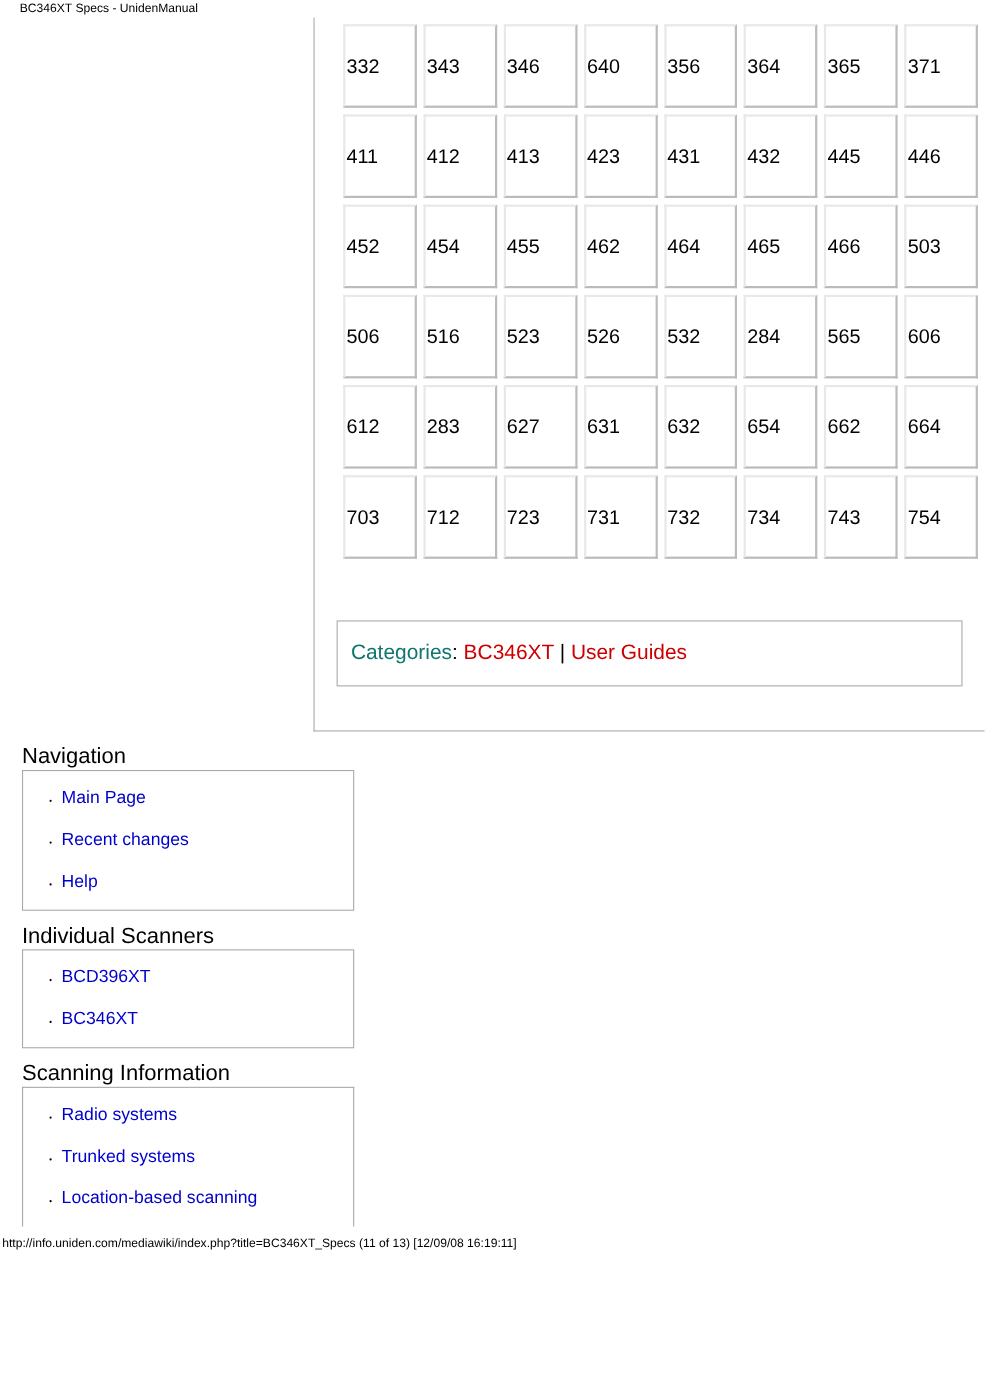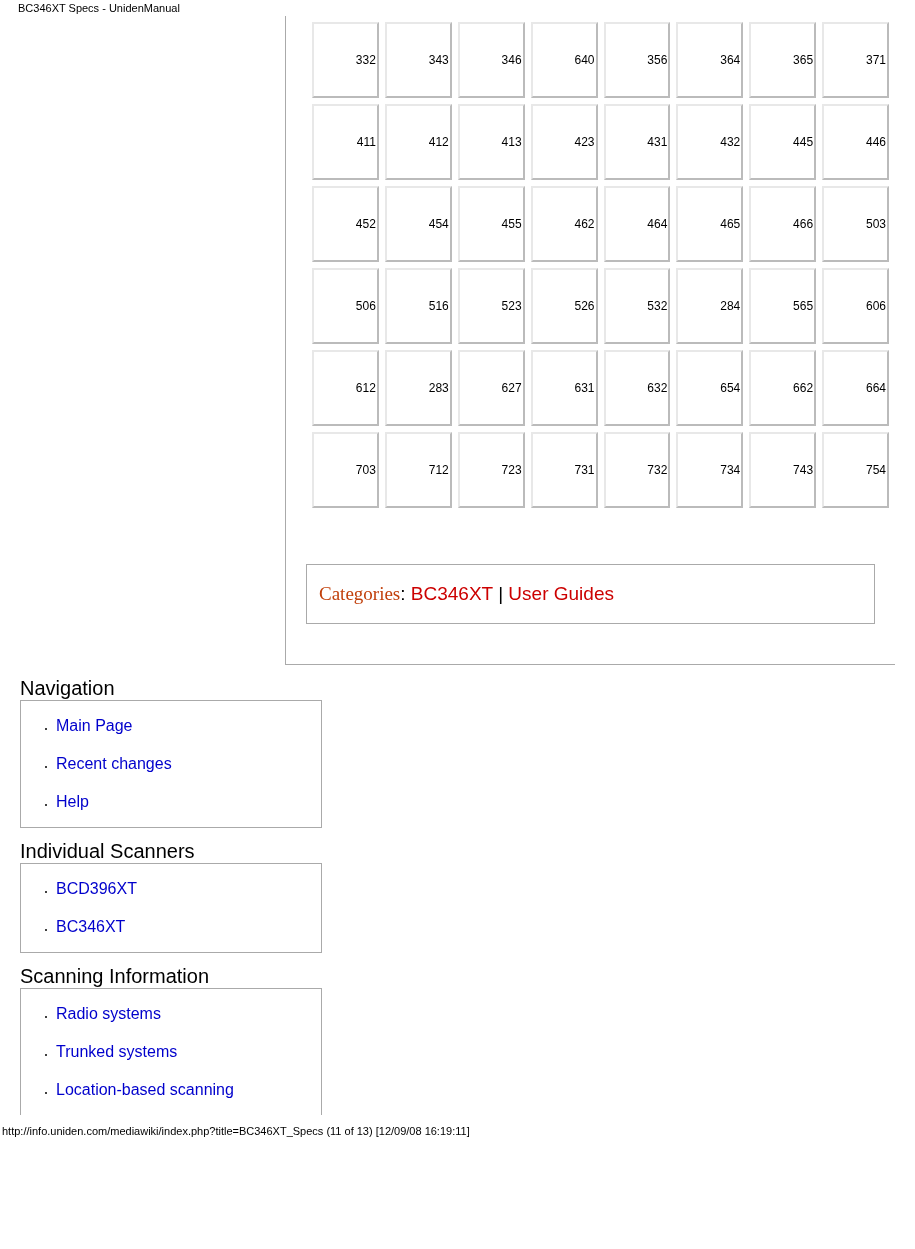--- a/index.html
+++ b/index.html
@@ -34,32 +34,32 @@
     margin-top: 0;
   }
   .data-table td {
     border: 2px solid #d0d0d0;
     border-top-color: #e8e8e8;
     border-left-color: #e8e8e8;
     border-right-color: #bbb;
     border-bottom-color: #bbb;
     width: 62px;
     height: 70px;
-    text-align: right;
+    text-align: left;
     vertical-align: middle;
-    font-size: 12px;
+    font-size: 18px;
     background: #fff;
   }
   .categories-box {
     border: 1px solid #aaa;
     margin: 50px 20px 10px 20px;
     padding: 18px 12px;
     font-size: 19px;
   }
-  .cat-label { color: #c2410c; font-family: Liberation Serif, serif; }
+  .cat-label { color: #0f766e; }
   .cat-link { color: #cc0000; }
   .nav-section {
     margin: 0 20px 8px 20px;
   }
   .nav-heading {
     font-size: 20px;
     margin: 12px 0 0 0;
     padding: 0;
     font-weight: normal;
   }

